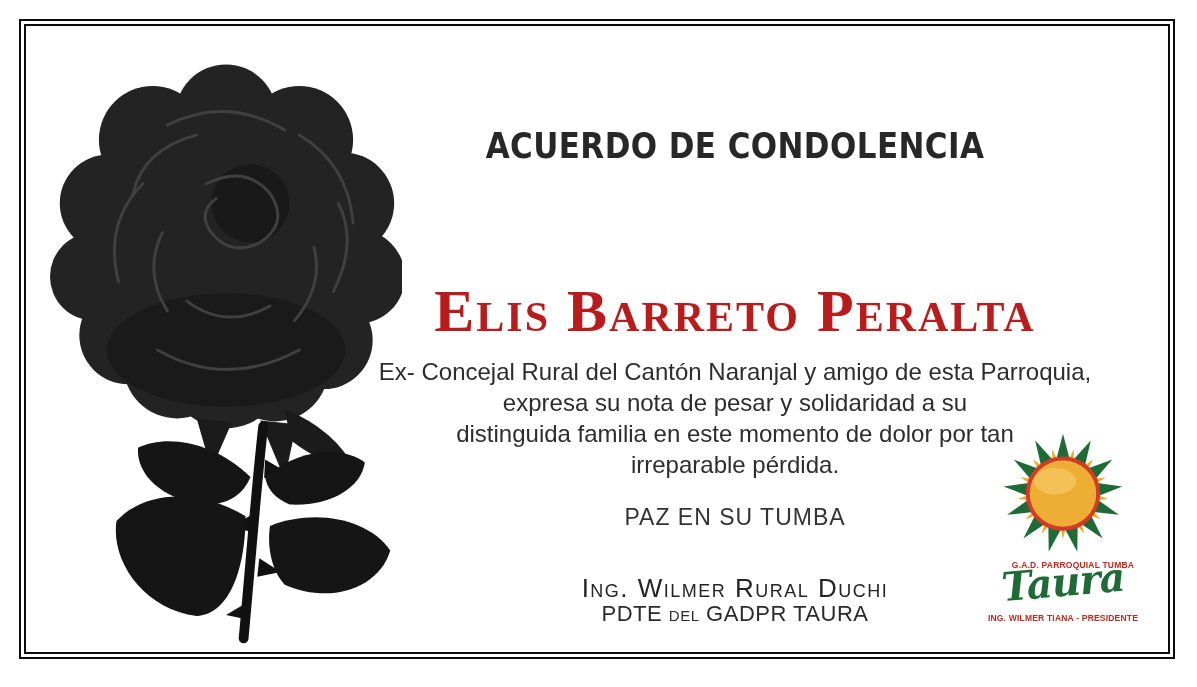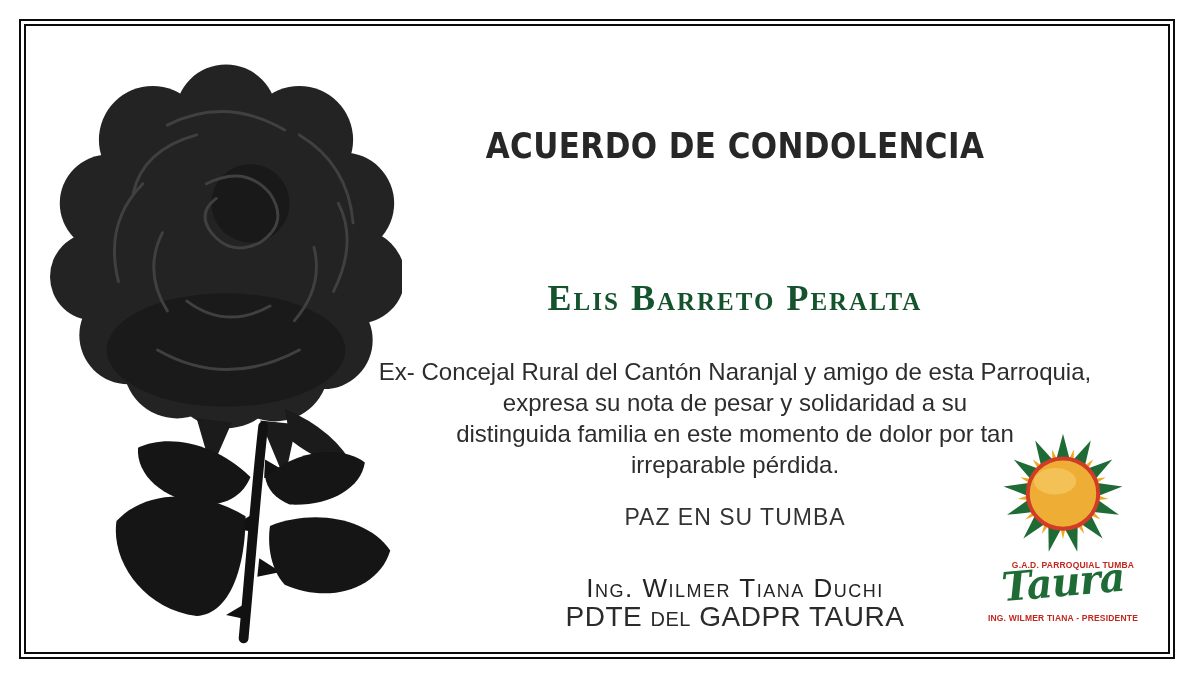--- a/index.html
+++ b/index.html
@@ -52,23 +52,23 @@
     position: absolute; top: 190px; width: 100%;
     font-size: 24px;
     line-height: 33px;
     color: #2d2d2d;
   }
   .deceased {
     position: absolute; top: 262px; width: 100%;
     font-family: "Liberation Serif", serif;
     font-weight: 700;
     font-variant: small-caps;
-    font-size: 36px;
+    font-size: 60px;
     letter-spacing: 2px;
-    color: #14532d;
+    color: #b91c1c;
     white-space: nowrap;
   }
   .body-par {
     position: absolute; top: 341px; width: 100%;
     font-size: 24px;
     line-height: 31px;
     color: #2d2d2d;
   }
   .farewell {
     position: absolute; top: 489px; width: 100%;
@@ -79,21 +79,21 @@
   .sig-name {
     position: absolute; top: 558px; width: 100%;
     font-variant: small-caps;
     font-size: 26px;
     letter-spacing: 1.5px;
     color: #242424;
   }
   .sig-title {
     position: absolute; top: 586px; width: 100%;
     font-variant: small-caps;
-    font-size: 28px;
+    font-size: 22px;
     letter-spacing: 0.5px;
     color: #2b2b2b;
   }
   
   .logo {
     position: absolute;
     left: 982px; top: 432px;
     width: 162px;
     text-align: center;
   }
@@ -194,21 +194,21 @@
 
   <div class="body-par">
     <div>Ex- Concejal Rural del Cantón Naranjal y amigo de esta Parroquia,</div>
     <div>expresa su nota de pesar y solidaridad a su</div>
     <div>distinguida familia en este momento de dolor por tan</div>
     <div>irreparable pérdida.</div>
   </div>
 
   <div class="farewell">PAZ EN SU TUMBA</div>
 
-  <div class="sig-name">Ing. Wilmer Tiana Duchi</div>
+  <div class="sig-name">Ing. Wilmer Rural Duchi</div>
   <div class="sig-title">PDTE del GADPR TAURA</div>
 </div>
 
 <div class="logo">
   <svg class="logo-sun" viewBox="0 0 150 150" aria-hidden="true">
     <defs>
       <path id="gs" d="M75,2 L63,48 L87,48 Z" fill="#1e6b35"></path>
       <path id="ys" d="M75,18 L68,50 L82,50 Z" fill="#f0a821"></path>
     </defs>
     <g>

